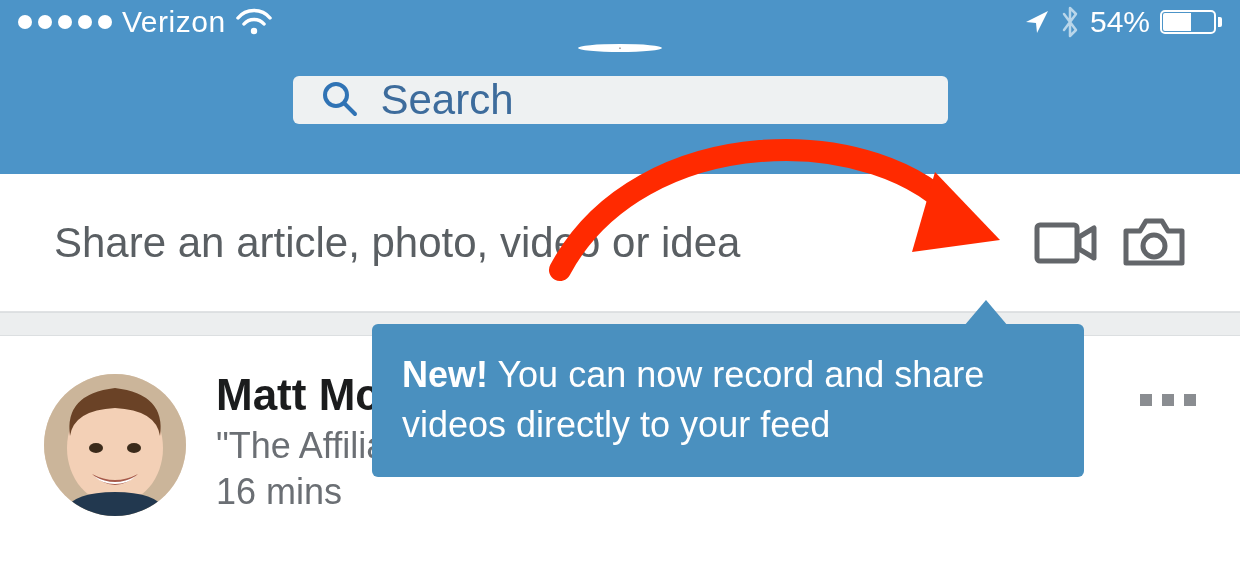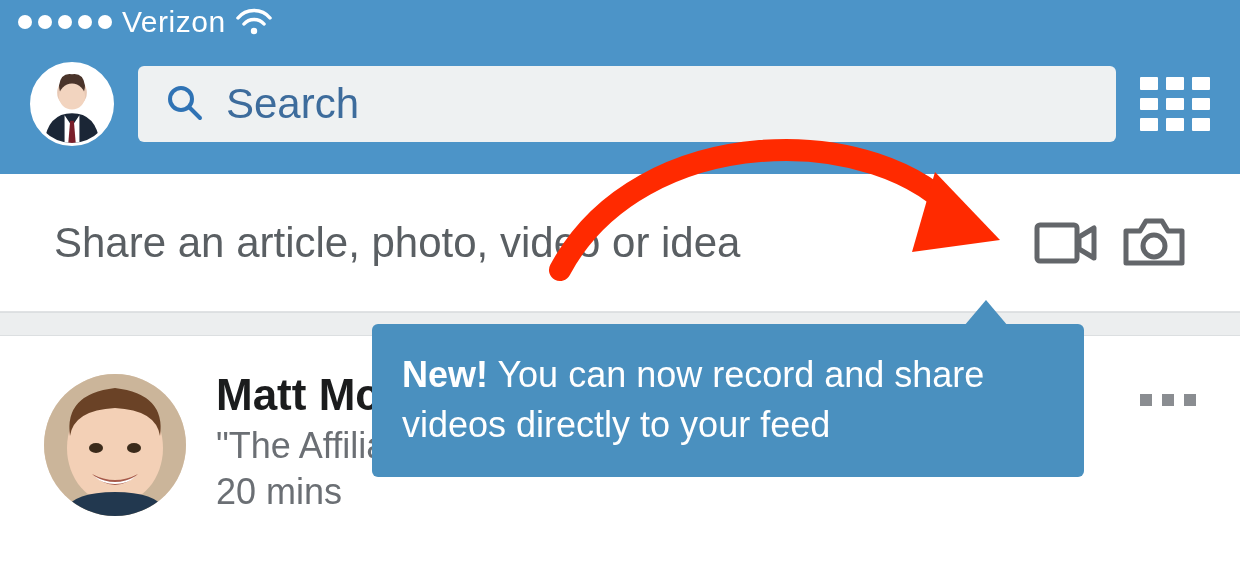--- a/index.html
+++ b/index.html
@@ -28,20 +28,21 @@
   .battery-cap { width:4px; height:10px; background:#fff; border-radius:0 2px 2px 0; margin-left:2px; }
 
   
   .app-header {
     background:#4c94c8;
     height:130px;
     display:flex;
     align-items:center;
     gap:24px;
     padding:0 30px 10px 30px;
+    flex-direction:column;
   }
   .avatar {
     width:84px; height:84px; border-radius:50%; background:#fff; border:3px solid #fff;
     display:flex; align-items:flex-end; justify-content:center; overflow:hidden;
   }
   .avatar svg { width:100%; height:100%; }
   .search-box {
     flex:1;
     height:76px;
     background:#eef1f2;
@@ -164,20 +165,39 @@
       </span>
       <span class="carrier">Verizon</span>
       <span class="wifi-icon">
         <svg width="36" height="28" viewBox="0 0 36 28">
           <path d="M2 10 C 10 0, 26 0, 34 10" stroke="#fff" stroke-width="3.5" fill="none" stroke-linecap="round"></path>
           <path d="M8 16 C 13 10, 23 10, 28 16" stroke="#fff" stroke-width="3.5" fill="none" stroke-linecap="round"></path>
           <circle cx="18" cy="23" r="3.2" fill="#fff"></circle>
         </svg>
       </span>
     </div>
+    <div class="status-right">
+      <span class="location-icon">
+        <svg width="26" height="26" viewBox="0 0 26 26">
+            <path d="M2 13 L24 2 L13 24 L12 14 Z" fill="#fff"></path>
+          </svg>
+      </span>
+      <span class="bt-icon">
+        <svg width="20" height="32" viewBox="0 0 20 32">
+          <path d="M4 8 L16 24 L10 30 L10 2 L16 8 L4 24" stroke="#b9d6ea" stroke-width="2.5" fill="none" stroke-linejoin="round" stroke-linecap="round"></path>
+        </svg>
+      </span>
+      <span>54%</span>
+      <span class="battery-shell">
+        <span class="battery-body">
+            <span class="battery-fill"></span>
+          </span>
+        <span class="battery-cap"></span>
+      </span>
+    </div>
   </div>
 
   <div class="app-header">
     <div class="avatar">
       <svg viewBox="0 0 84 84">
         <rect width="84" height="84" fill="#fff"></rect>
         <circle cx="42" cy="30" r="16" fill="#e8c9b5"></circle>
         <path d="M42 10 Q30 8 28 22 Q28 34 42 40 Q56 34 56 22 Q54 8 42 10" fill="#4a342a"></path>
         <circle cx="42" cy="34" r="14" fill="#f2d4bf"></circle>
         <path d="M12 84 Q16 52 42 52 Q68 52 72 84 Z" fill="#1b2636"></path>
@@ -234,21 +254,21 @@
         <ellipse cx="52" cy="74" rx="7" ry="5" fill="#3a2a1a"></ellipse>
         <ellipse cx="90" cy="74" rx="7" ry="5" fill="#3a2a1a"></ellipse>
         <path d="M48 100 Q71 122 94 100 Q71 112 48 100" fill="#a65a4a"></path>
         <path d="M50 102 Q71 114 92 102 Q84 110 71 110 Q58 110 50 102" fill="#fff"></path>
         <path d="M18 142 Q24 118 71 118 Q118 118 124 142 Z" fill="#22384f"></path>
       </svg>
     </div>
     <div class="feed-body">
       <div class="feed-name">Matt McW…</div>
       <div class="feed-headline">"The Affiliate Guy" | Affiliate Marketing, Recruiting, &amp;…</div>
-      <div class="feed-time">20 mins</div>
+      <div class="feed-time">16 mins</div>
     </div>
     <div class="feed-overflow">
       <span></span>
         <span></span>
         <span></span>
     </div>
   </div>
 
   <div class="tooltip">
     <b>New!</b>

